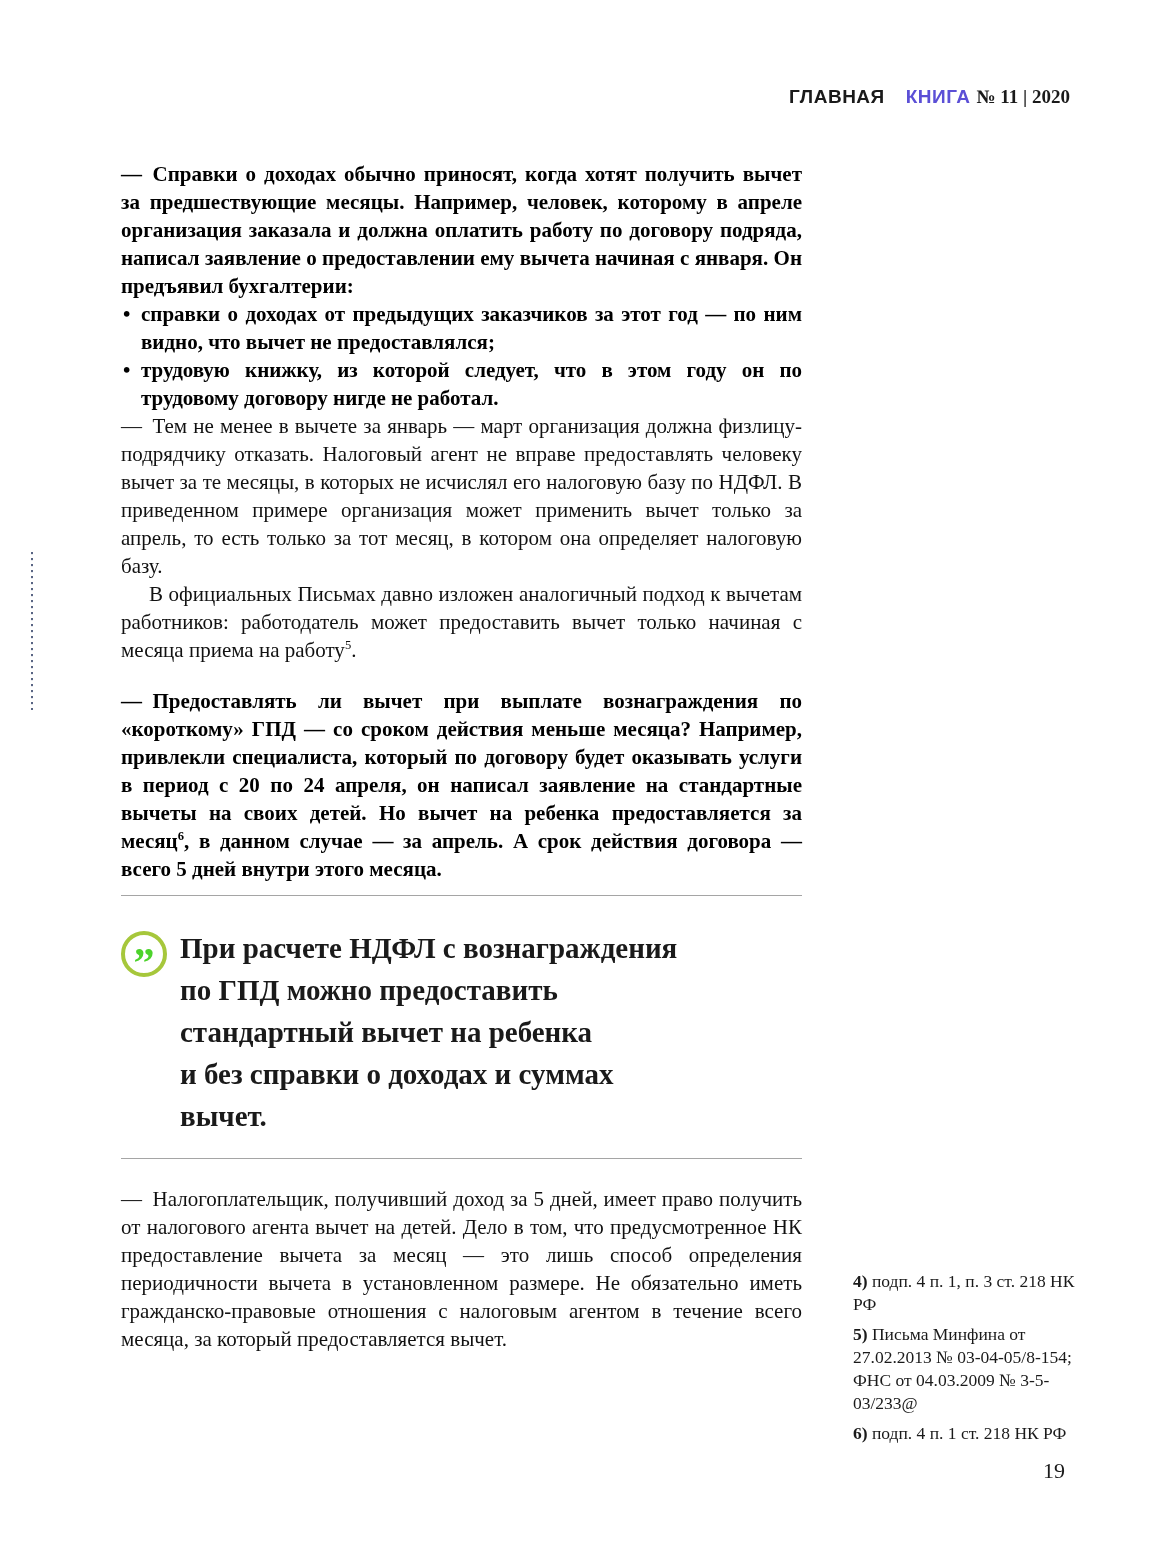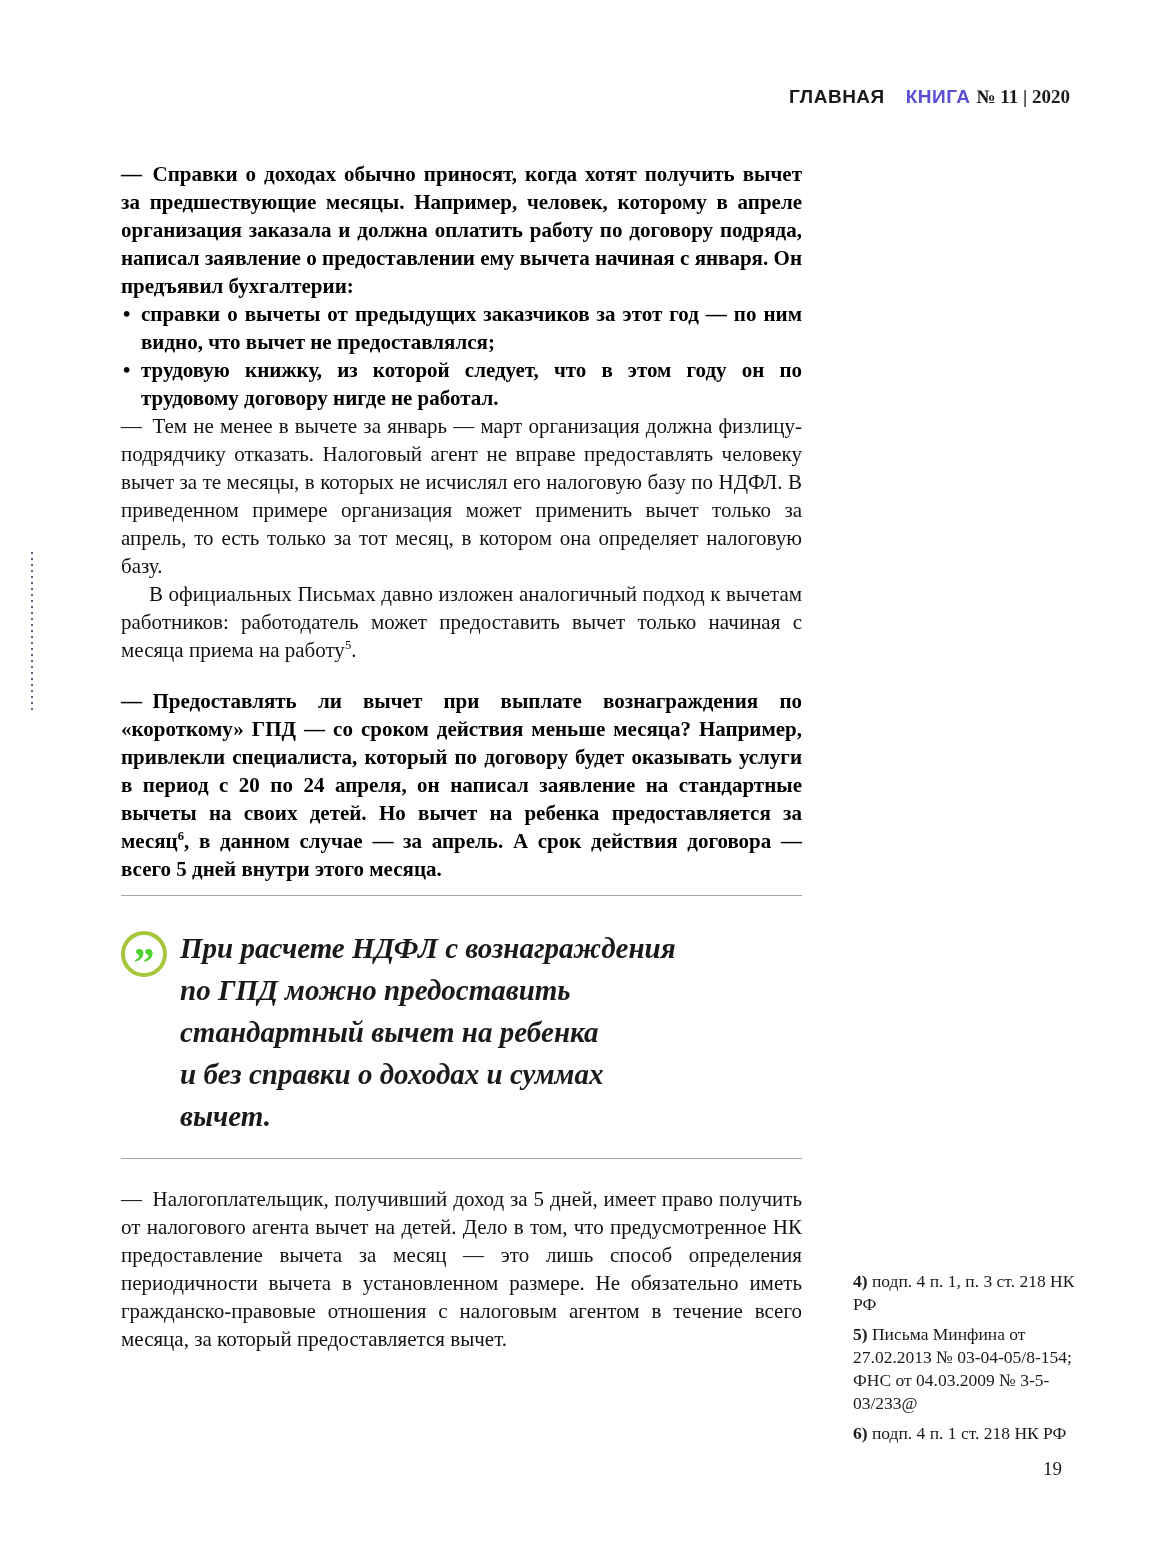--- a/index.html
+++ b/index.html
@@ -67,54 +67,54 @@
     margin-top:4px;
   }
   .qmarks{
     font-size:42px;font-weight:bold;color:#4cd32b;
     line-height:0;transform:translateY(9px);
     font-family:"Liberation Serif","DejaVu Serif",serif;
   }
   .quote-text{
     margin-left:13px;
     font-size:29px;line-height:42px;
-    font-weight:bold;font-style:italic;color:#1a1a1a;
+    font-weight:bold;color:#1a1a1a;
   }
   .pullquote + .rule{margin-top:21px;}
   
   .footnotes{
     position:absolute;left:853px;top:1270px;width:238px;
     font-size:17.5px;line-height:23px;color:#1a1a1a;
   }
   .footnote{margin:0 0 7px 0;}
   .footnote b{font-weight:bold;}
   
   .pagenum{
     position:absolute;left:1043px;top:1458px;
-    font-size:19px;color:#1a1a1a;
+    font-size:22px;color:#1a1a1a;
   }
 </style>
 </head>
 <body>
 
 <div class="page">
 
   <header class="header">
     <span class="brand brand-black">ГЛАВНАЯ</span><span class="brand brand-purple">КНИГА</span><span class="issue">№ 11 | 2020</span>
   </header>
 
   <div class="margin-deco"></div>
 
   <main class="column">
 
     <p class="para bold">— Справки о доходах обычно приносят, когда хотят получить вычет за предшествующие месяцы. Например, человек, которому в апреле организация заказала и должна оплатить работу по договору подряда, написал заявление о предоставлении ему вычета начиная с января. Он предъявил бухгалтерии:</p>
 
     <ul class="bullets">
       <li class="bullet">
-        <span class="marker">•</span><span>справки о вычеты от предыдущих заказчиков за этот год — по ним видно, что вычет не предоставлялся;</span>
+        <span class="marker">•</span><span>справки о доходах от предыдущих заказчиков за этот год — по ним видно, что вычет не предоставлялся;</span>
       </li>
       <li class="bullet">
         <span class="marker">•</span><span>трудовую книжку, из которой следует, что в этом году он по трудовому договору нигде не работал.</span>
       </li>
     </ul>
 
 
     <p class="para">— Тем не менее в вычете за январь — март организация должна физлицу-подрядчику отказать. Налоговый агент не вправе предоставлять человеку вычет за те месяцы, в которых не исчислял его налоговую базу по НДФЛ. В приведенном примере организация может применить вычет только за апрель, то есть только за тот месяц, в котором она определяет налоговую базу.</p>
 
     <p class="para indent"><span>В официальных Письмах давно изложен аналогичный подход к вычетам работников: работодатель может предоставить вычет только начиная с месяца приема на работу</span><sup class="fn">5</sup><span>.</span></p>

